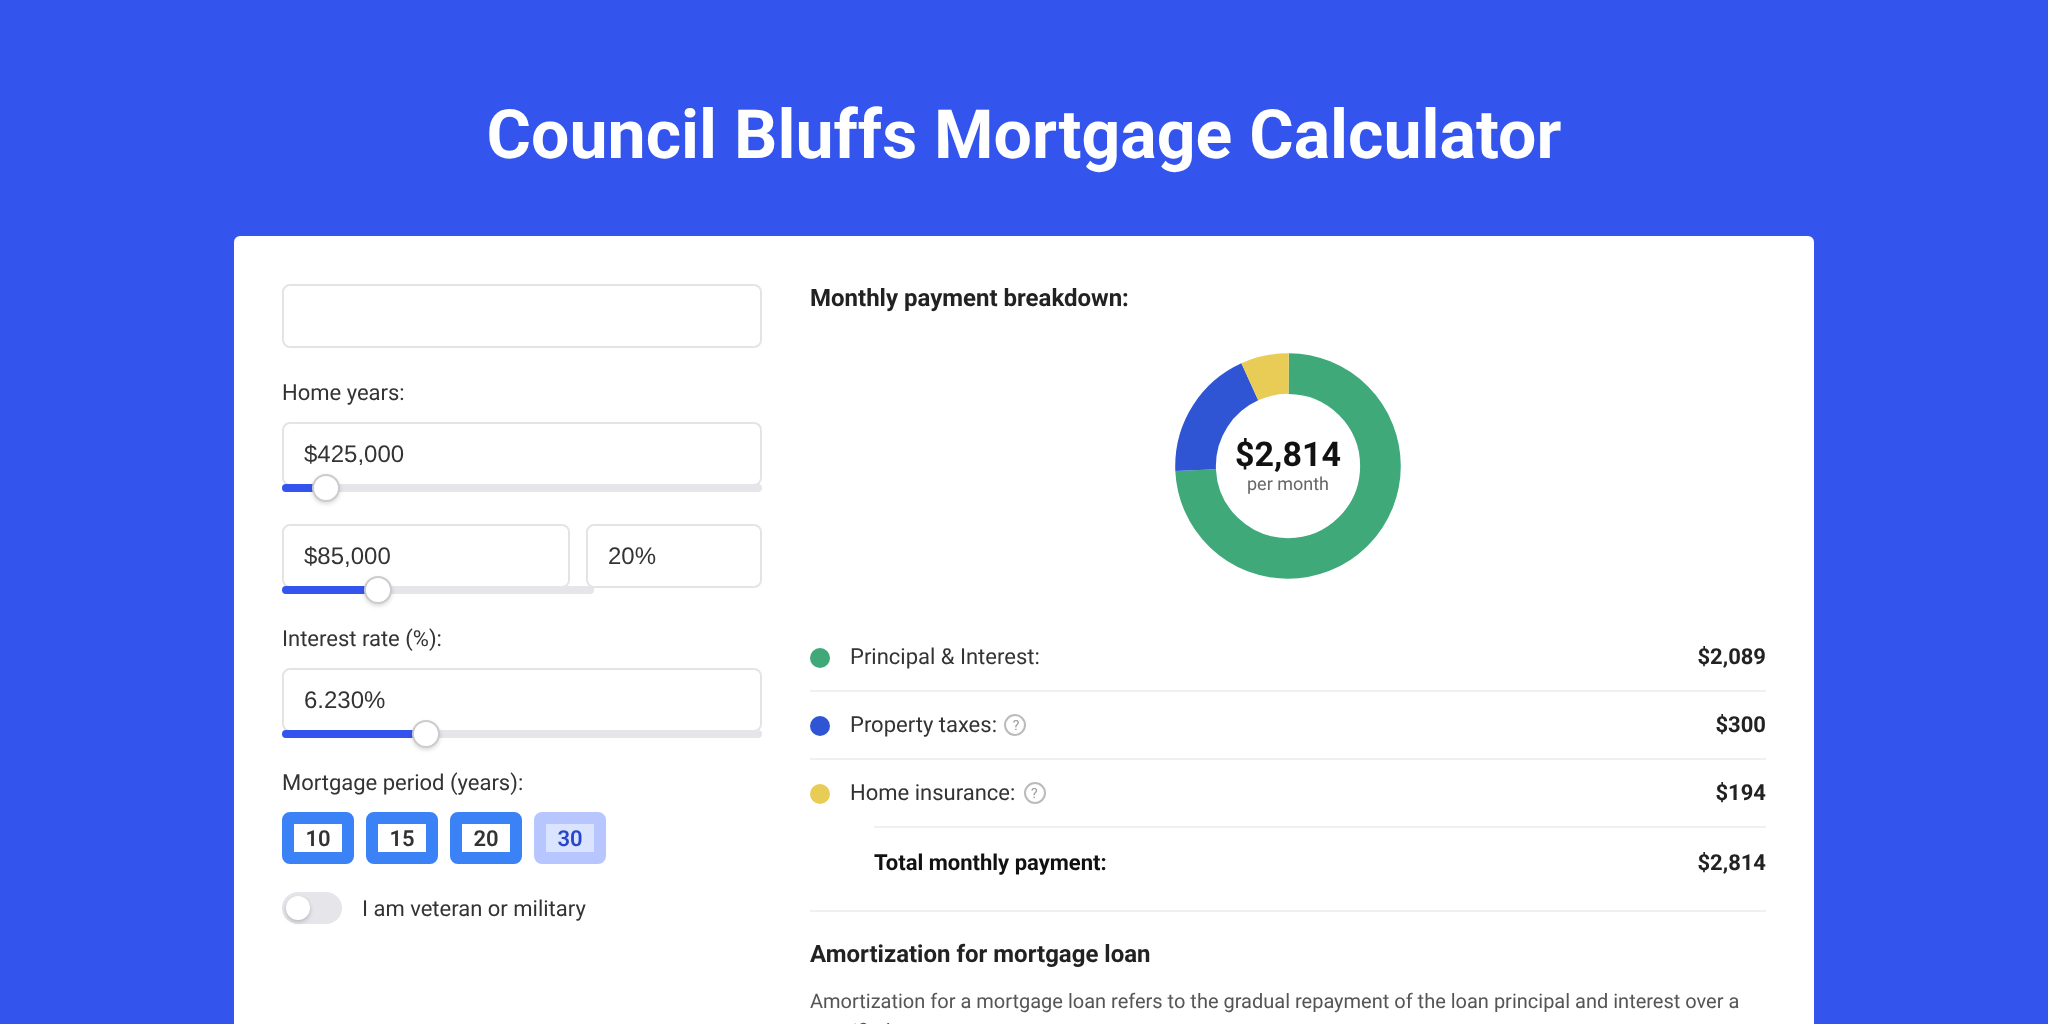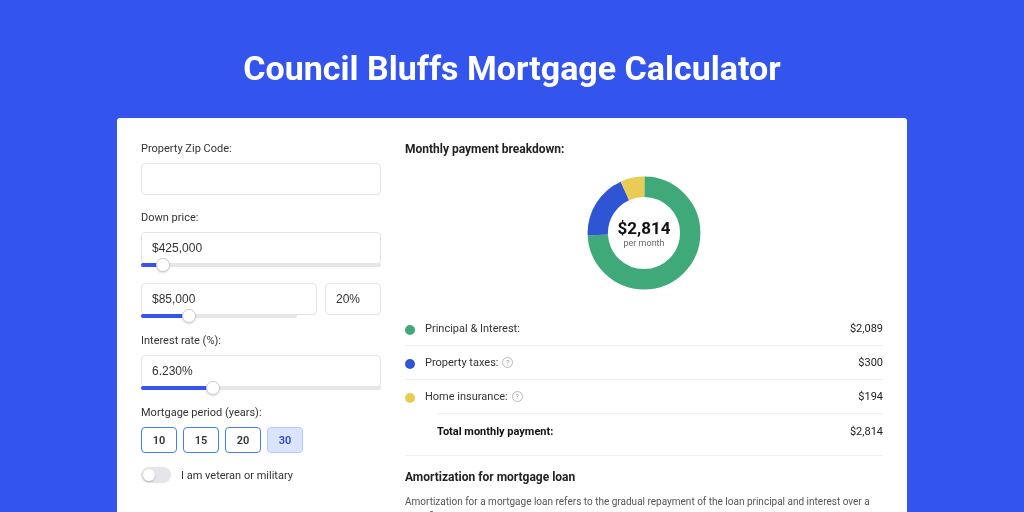--- a/index.html
+++ b/index.html
@@ -10,63 +10,62 @@
   .left { width: 240px; flex: 0 0 240px; }
   .right { flex: 1; }
   .lbl { font-size: 11px; color: #333; margin-bottom: 8px; display: block; }
   .input { width: 100%; height: 32px; border: 1px solid #e4e4e7; border-radius: 4px; padding: 0 10px; font-size: 12px; color: #333; background: #fff; }
   .field { margin-bottom: 0; position: relative; }
   .slider-track { position: relative; height: 4px; background: #e5e5ea; border-radius: 2px; margin-top: -1px; }
   .slider-fill { position: absolute; left: 0; top: 0; height: 100%; background: #3355ee; border-radius: 2px; }
   .slider-thumb { position: absolute; top: 50%; width: 14px; height: 14px; background: #fff; border: 1px solid #ccc; border-radius: 50%; transform: translate(-50%, -50%); box-shadow: 0 1px 2px rgba(0,0,0,0.15); }
   .row-dbl { display: flex; gap: 8px; }
   .row-dbl .input:first-child { flex: 1; }
-  .row-dbl .input:last-child { width: 56px; }
+  .row-dbl .input:last-child { width: 88px; }
   .period-row { display: flex; gap: 6px; }
-  .period-btn { flex: 0 0 auto; width: 36px; height: 26px; border: 1px solid #3b82f6; border-radius: 4px; background: #fff; font-size: 11px; font-weight: 600; color: #333; display: flex; align-items: center; justify-content: center; cursor: pointer; }
+  .period-btn { flex: 0 0 auto; width: 36px; height: 26px; border: 6px solid #3b82f6; border-radius: 4px; background: #fff; font-size: 11px; font-weight: 600; color: #333; display: flex; align-items: center; justify-content: center; cursor: pointer; }
   .period-btn.active { background: #dbe4ff; border-color: #b8c6ff; color: #2a46c8; }
   .toggle-row { display: flex; align-items: center; gap: 10px; margin-top: 14px; }
   .toggle { width: 30px; height: 16px; border-radius: 10px; background: #e5e5ea; position: relative; }
   .toggle-knob { width: 12px; height: 12px; background: #fff; border-radius: 50%; position: absolute; top: 2px; left: 2px; box-shadow: 0 1px 2px rgba(0,0,0,0.2); }
   .toggle-label { font-size: 11px; color: #333; }
   .section-title { font-size: 12px; font-weight: 700; color: #222; margin-bottom: 12px; }
   .chart-wrap { display: flex; justify-content: center; padding: 4px 0 18px 0; }
   .donut { width: 122px; height: 122px; position: relative; }
   .donut-center { position: absolute; left: 50%; top: 50%; transform: translate(-50%, -50%); text-align: center; }
   .donut-amount { font-size: 17px; font-weight: 700; color: #111; }
   .donut-sub { font-size: 9px; color: #666; }
-  .legend-row { display: flex; align-items: flex-end; padding: 10px 0; border-top: 1px solid #f0f0f3; font-size: 11px; color: #333; }
+  .legend-row { display: flex; align-items: center; padding: 10px 0; border-top: 1px solid #f0f0f3; font-size: 11px; color: #333; }
   .legend-row:first-of-type { border-top: none; }
   .dot { width: 10px; height: 10px; border-radius: 50%; margin-right: 10px; flex: 0 0 auto; }
   .legend-label { flex: 1; display: flex; align-items: center; gap: 4px; }
-  .legend-val { font-weight: 400; color: #222; }
+  .legend-val { font-weight: 700; color: #222; }
   .total-row { display: flex; align-items: center; padding: 11px 0; border-top: 1px solid #f0f0f3; font-size: 11px; font-weight: 700; color: #111; margin-left: 32px; }
   .total-row .legend-label { flex: 1; }
   .info-icon { width: 11px; height: 11px; border: 1px solid #bbb; border-radius: 50%; display: inline-flex; align-items: center; justify-content: center; font-size: 7px; color: #999; font-weight: 400; }
   .amort { border-top: 1px solid #f0f0f3; padding-top: 14px; margin-top: 6px; }
   .amort-title { font-size: 12px; font-weight: 700; color: #222; margin-bottom: 10px; }
   .amort-text { font-size: 10px; color: #555; line-height: 1.5; }
   .field-gap { margin-bottom: 16px; }
 </style>
 </head>
 <body>
 
 <h1 class="page-title">Council Bluffs Mortgage Calculator</h1>
 
 <div class="card">
 
   <div class="left">
 
     <div class="field field-gap">
-      <label class="lbl">Property Zip Code:</label>
       <input class="input" value="" style="">
     </div>
 
     <div class="field field-gap">
-      <label class="lbl">Down price:</label>
+      <label class="lbl">Home years:</label>
       <input class="input" value="$425,000" style="">
       <div class="slider-track">
         <div class="slider-fill" id="hp-fill" style="width: 9%;"></div>
         <div class="slider-thumb" id="hp-thumb" style="left: 9%;"></div>
       </div>
     </div>
 
     <div class="field field-gap">
       <div class="row-dbl">
         <input class="input" value="$85,000" style="">

